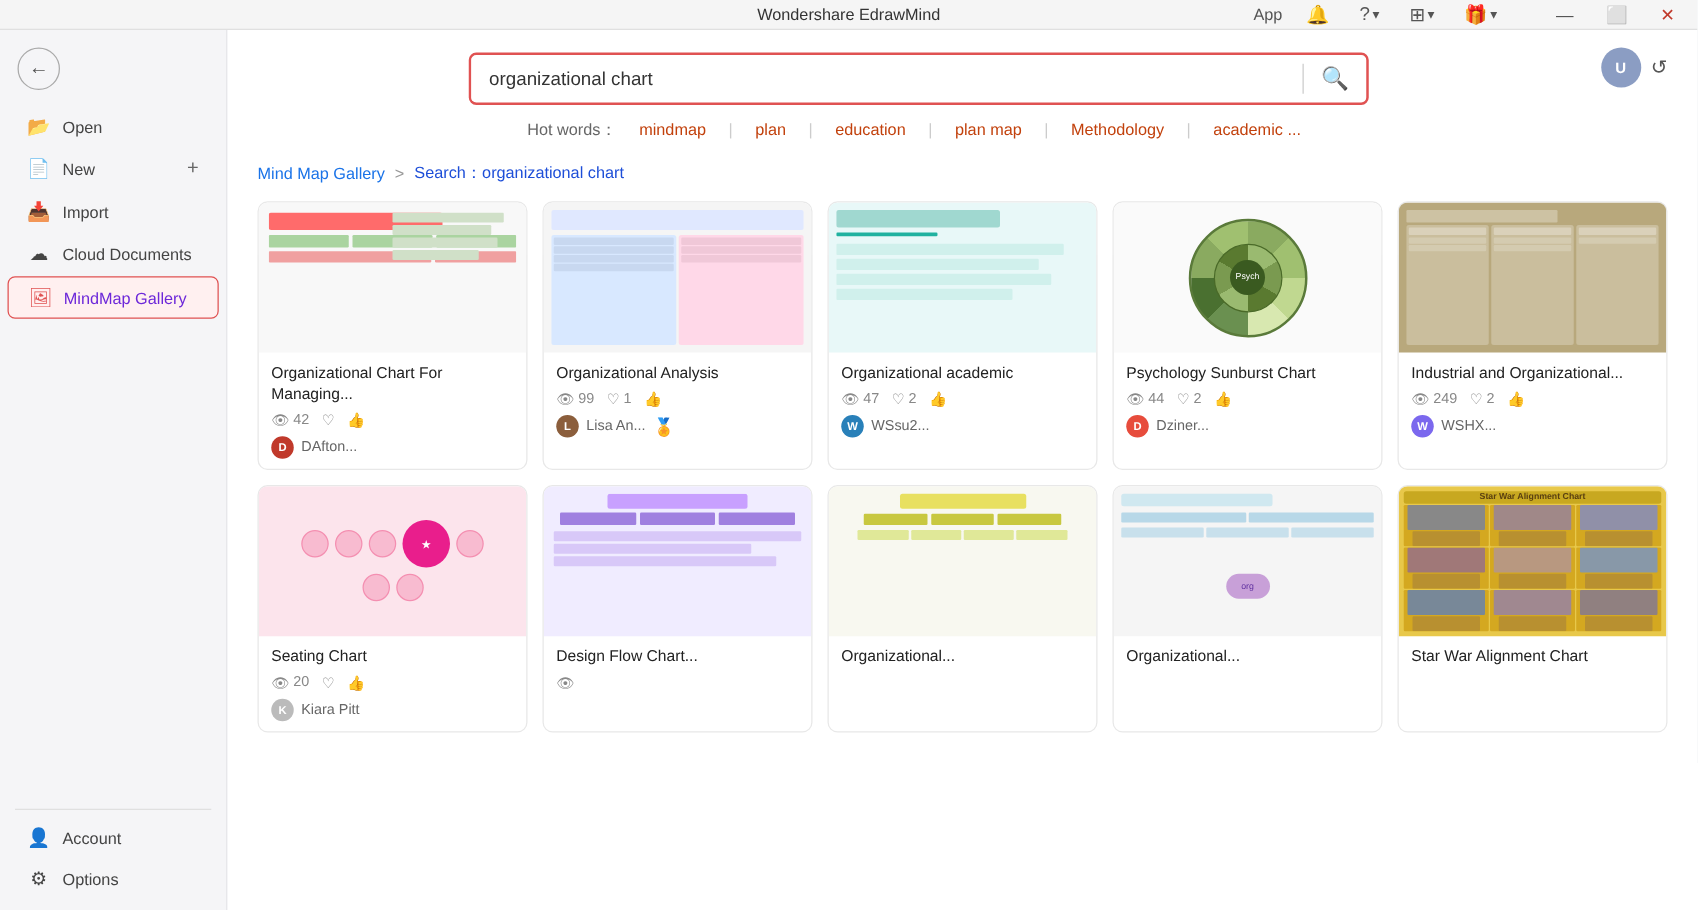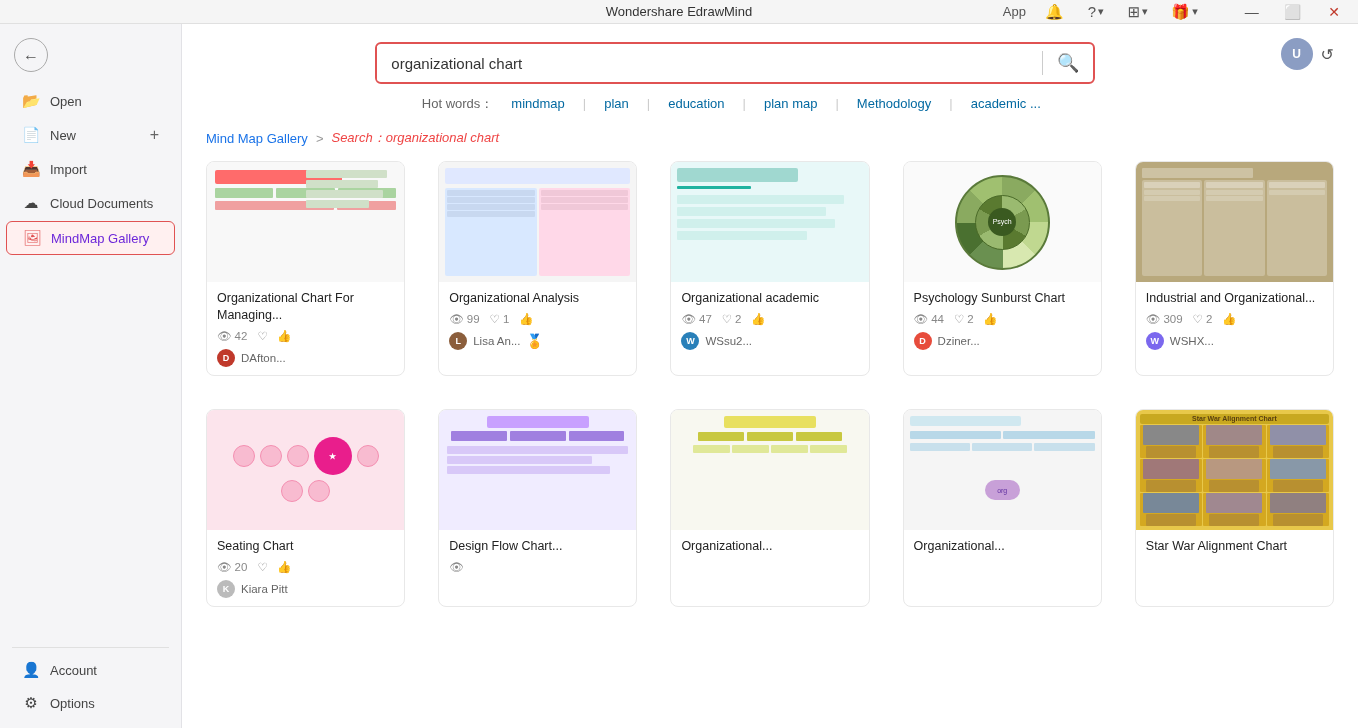--- a/index.html
+++ b/index.html
@@ -149,45 +149,45 @@
     }
     .hot-words {
       display: flex;
       align-items: center;
       gap: 10px;
       margin-top: 10px;
       font-size: 13px;
       color: #666;
     }
     .hot-word {
-      color: #0369a1;
+      color: #c2410c;
       cursor: pointer;
       padding: 2px 8px;
       border-radius: 3px;
     }
     .hot-word-separator { color: #ccc; }
 
     
     .breadcrumb {
       display: flex;
       align-items: center;
       gap: 8px;
       font-size: 13px;
       color: #666;
       margin: 6px 0 14px 0;
     }
     .breadcrumb-link { color: #1a73e8; cursor: pointer; }
     .breadcrumb-arrow { color: #999; }
-    .breadcrumb-current { color: #ef4444; font-style: italic; }
+    .breadcrumb-current { color: #1d4ed8; }
 
     
     .gallery-grid {
       display: grid;
       grid-template-columns: repeat(5, 1fr);
-      gap: 33px;
+      gap: 12px;
     }
     .gallery-card {
       background: white;
       border-radius: 8px;
       border: 1px solid #e8e8e8;
       overflow: hidden;
       cursor: pointer;
       transition: box-shadow 0.15s;
     }
     .card-thumb {
@@ -514,21 +514,21 @@
                 <div style="background:rgba(255,255,255,0.2);height:5px;border-radius:1px"></div>
               </div>
             </div>
           </div>
         </div>
         <div class="card-info">
           <div class="card-title">Industrial and Organizational...</div>
           <div class="card-stats">
             <span class="card-stat">
               <span>👁</span>
-              <span>309</span>
+              <span>249</span>
             </span>
             <span class="card-stat">♡ <span>2</span></span>
             <span class="card-stat">👍</span>
           </div>
           <div class="card-author">
             <div class="author-avatar" style="background:#7b68ee;">W</div>
             <span>WSHX...</span>
           </div>
         </div>
       </div>

